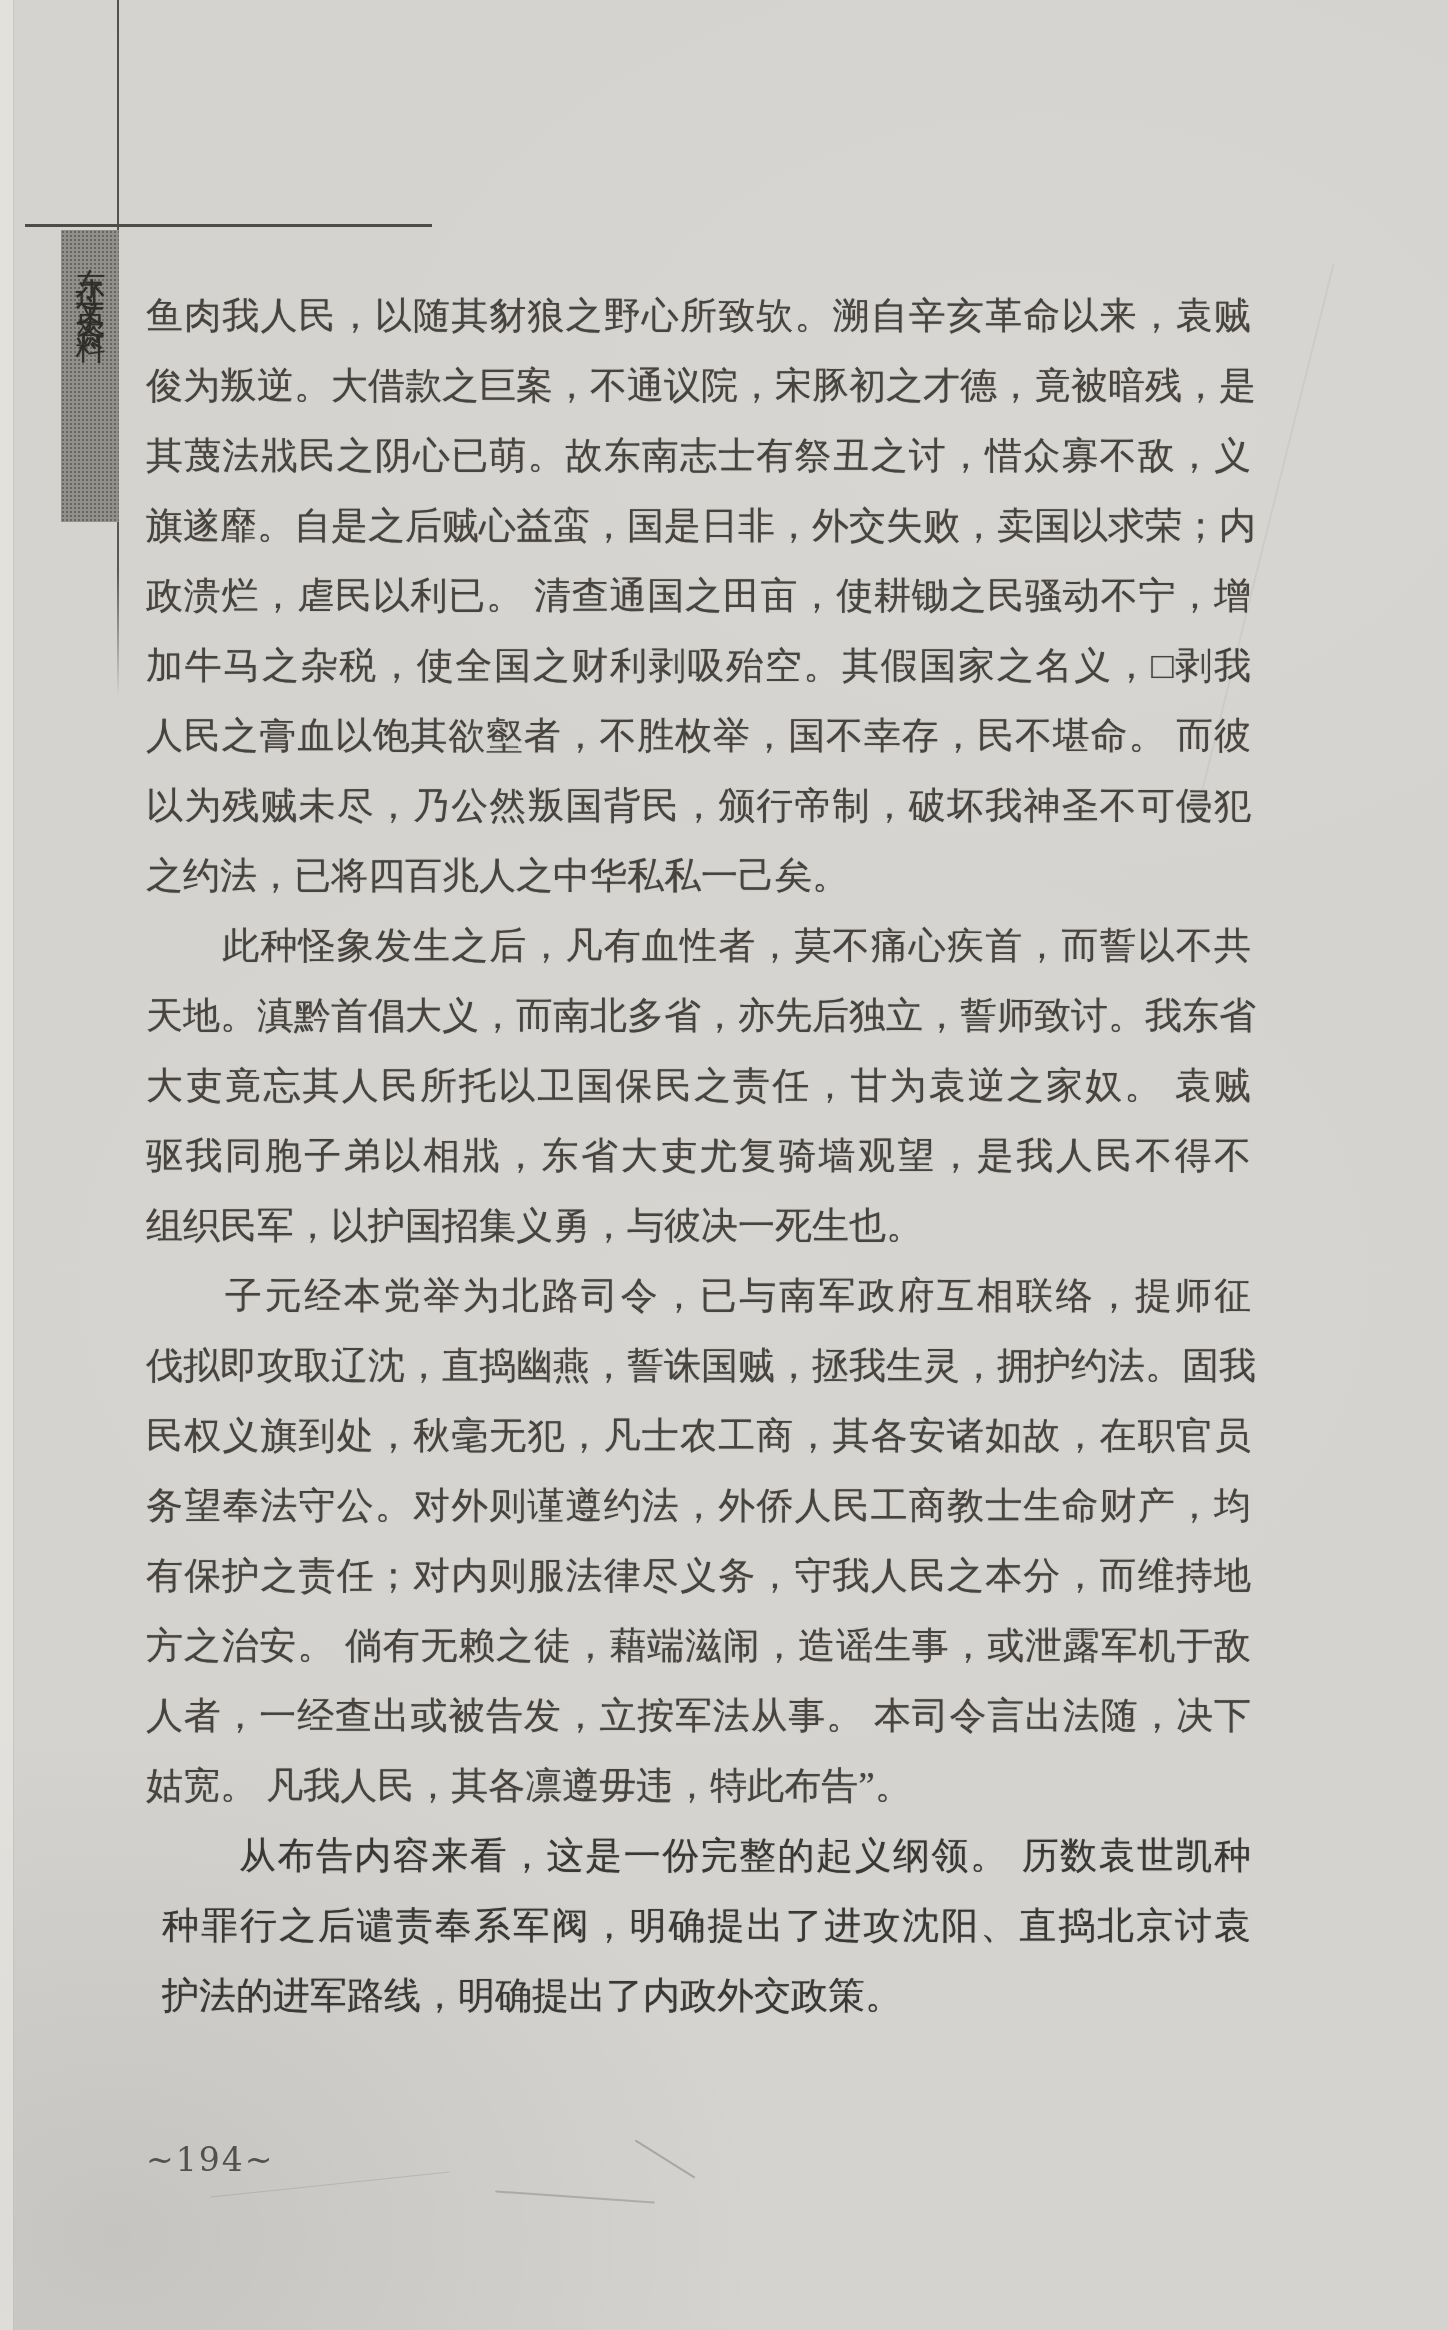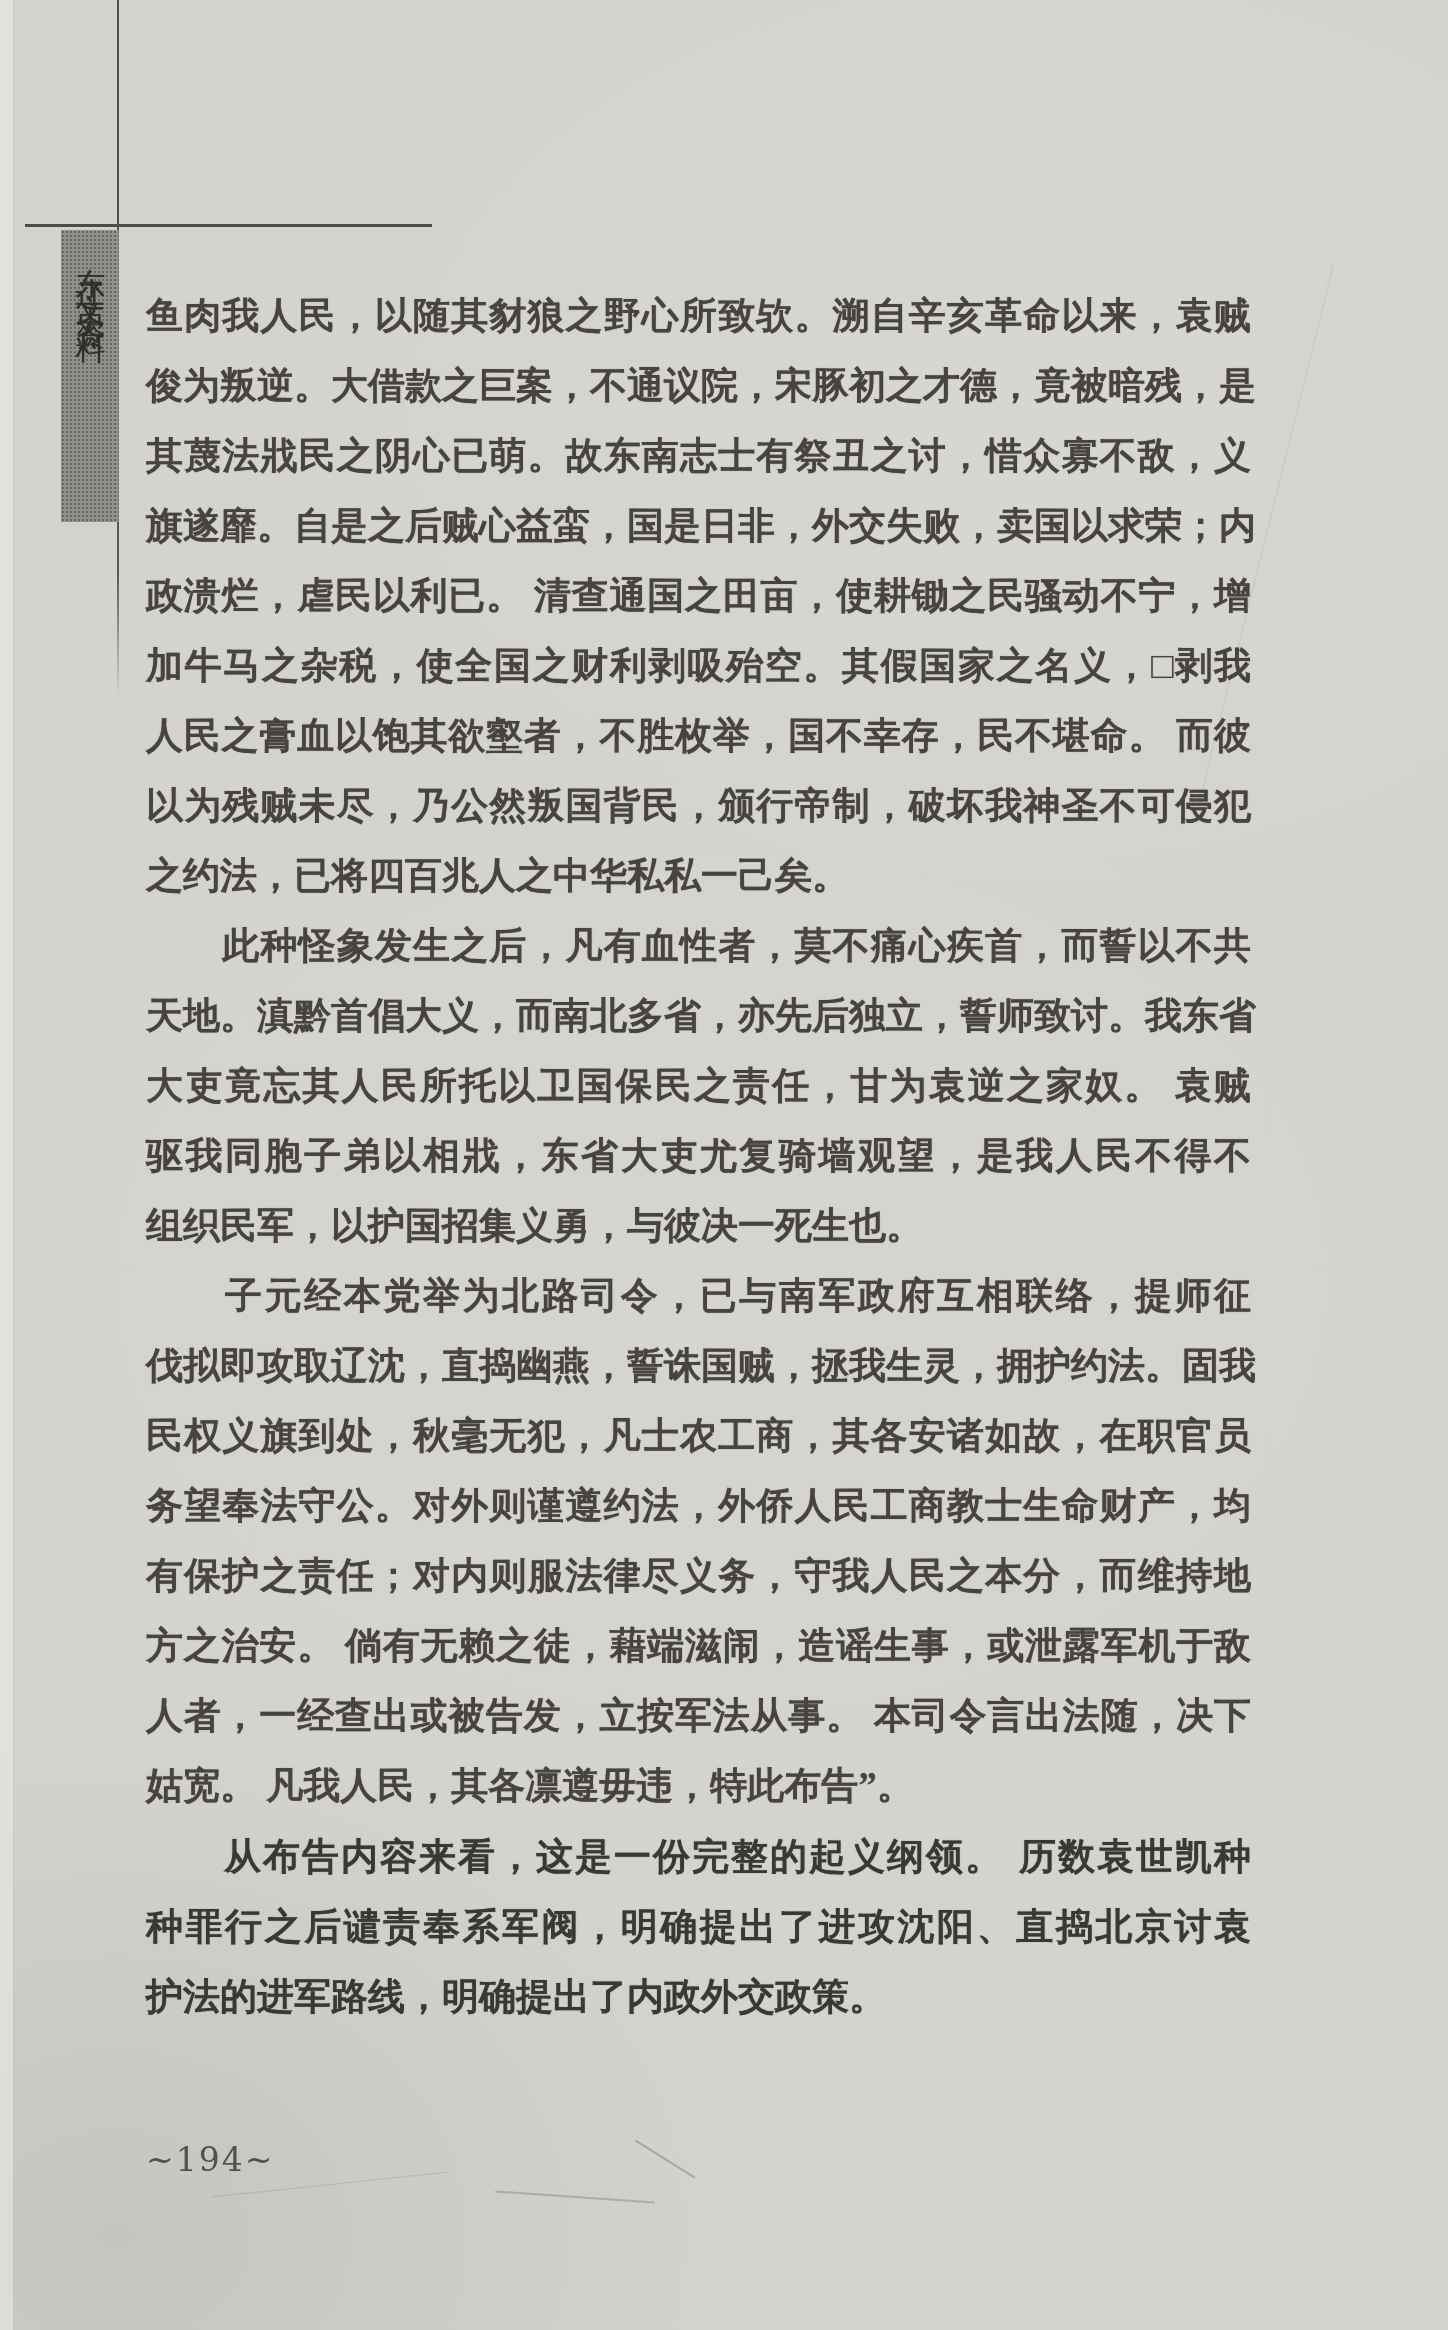--- a/index.html
+++ b/index.html
@@ -70,32 +70,32 @@
   .line {
     height: 70px;
     line-height: 70px;
     font-size: 37px;
     white-space: pre;
     text-align: justify;
     text-align-last: justify;
     text-justify: inter-character;
     color: #474440;
     text-shadow: 0 0 1px rgba(71,68,64,0.55);
-    font-weight: bold;
   }
   .line.par-end {
     text-align-last: left;
   }
   .line.kai {
     font-family: "Liberation Serif", serif;
   }
   .line.song {
     font-family: "DejaVu Serif", serif;
     color: #3a3835;
     text-shadow: 0 0 1px rgba(58,56,53,0.6);
+    margin-left: 16px;
   }
   .page-number {
     position: absolute;
     left: 146px; top: 2140px;
     width: 1190px;
     text-align: left;
     font-family: "DejaVu Serif", serif;
     font-size: 33px;
     letter-spacing: 2px;
     color: #53514d;

